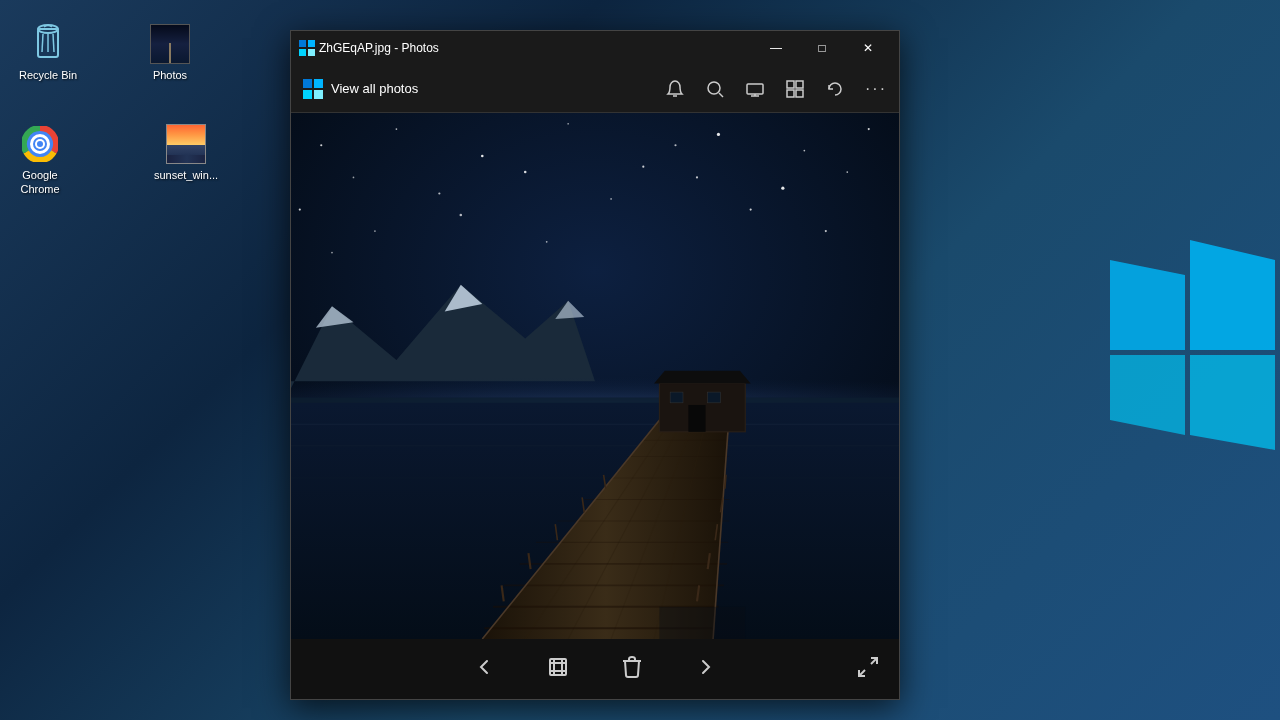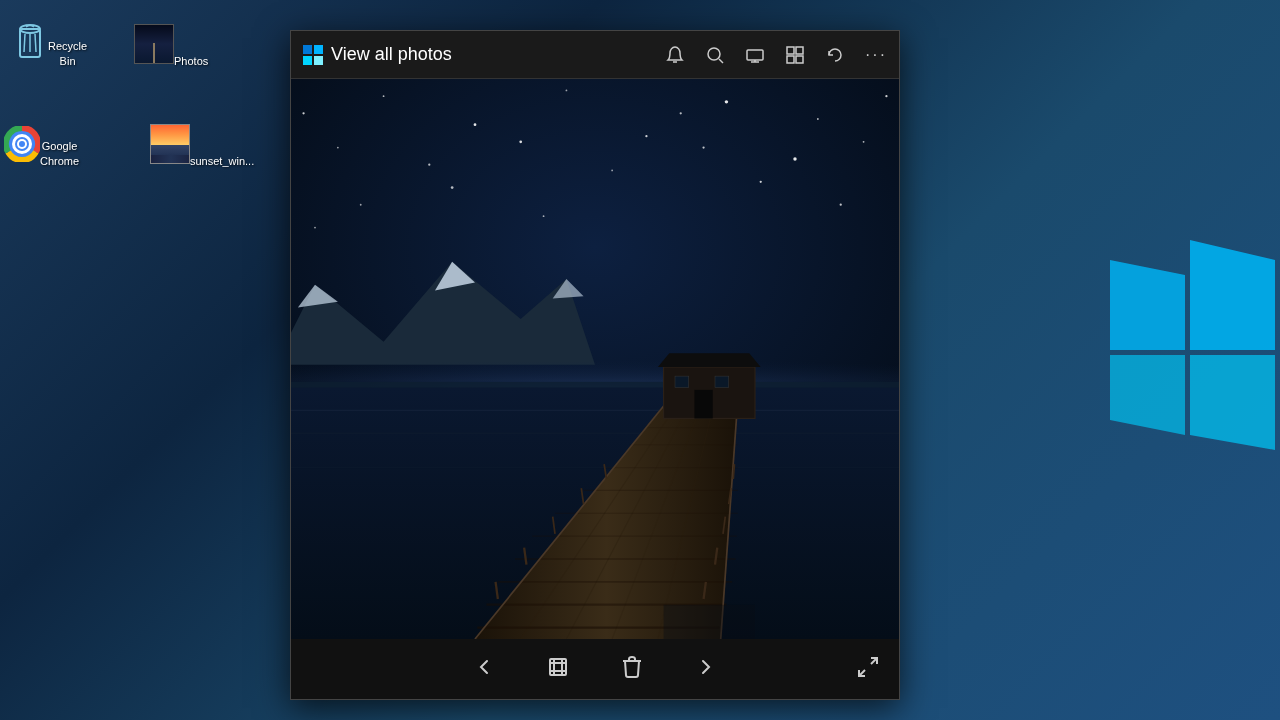--- a/index.html
+++ b/index.html
@@ -17,21 +17,22 @@
       width: 100%;
       height: 100%;
       background: linear-gradient(135deg, #1a3a5c 0%, #0d2540 30%, #1a4a6c 60%, #1e5080 100%);
       position: relative;
     }
 
     
     .desktop-icon {
       position: absolute;
       display: flex;
-      align-items: flex-end;
+      flex-direction: column;
+      align-items: center;
       width: 80px;
       cursor: pointer;
       padding: 4px;
     }
     .icon-image {
       width: 40px;
       height: 40px;
       margin-bottom: 4px;
       display: flex;
       align-items: center;
@@ -106,21 +107,21 @@
       display: flex;
       align-items: center;
       gap: 8px;
       flex: 1;
     }
     .view-all-photos {
       display: flex;
       align-items: center;
       gap: 6px;
       color: #fff;
-      font-size: 18px;
+      font-size: 13px;
       cursor: pointer;
     }
     .toolbar-right {
       display: flex;
       align-items: center;
       gap: 20px;
     }
     .toolbar-icon {
       color: #ccc;
       font-size: 18px;
@@ -238,20 +239,34 @@
         <div style="width:40px;height:20px;background:linear-gradient(to bottom, #ff6633, #ff9944, #ffcc66);"></div>
         <div style="width:40px;height:10px;background:linear-gradient(to bottom, #334466, #223355);"></div>
         <div style="width:40px;height:10px;background:linear-gradient(to right, #1a2240, #223355, #1a2240);"></div>
       </div>
     </div>
     <span class="icon-label">sunset_win...</span>
   </div>
 
   <div class="photos-window">
 
+    <div class="title-bar">
+      <svg width="16" height="16" viewBox="0 0 16 16">
+        <rect width="7" height="7" x="0" y="0" fill="#0078d7"></rect>
+        <rect width="7" height="7" x="9" y="0" fill="#00b4ff"></rect>
+        <rect width="7" height="7" x="0" y="9" fill="#00d4ff"></rect>
+        <rect width="7" height="7" x="9" y="9" fill="#7ef0ff"></rect>
+      </svg>
+      <span class="title-text">ZhGEqAP.jpg - Photos</span>
+      <div class="window-controls">
+        <button class="win-ctrl">—</button>
+        <button class="win-ctrl">□</button>
+        <button class="win-ctrl close">✕</button>
+      </div>
+    </div>
 
     <div class="toolbar">
       <div class="toolbar-left">
         <svg width="20" height="20" viewBox="0 0 20 20">
           <rect width="9" height="9" x="0" y="0" fill="#0078d7"></rect>
           <rect width="9" height="9" x="11" y="0" fill="#00b4ff"></rect>
           <rect width="9" height="9" x="0" y="11" fill="#00d4ff"></rect>
           <rect width="9" height="9" x="11" y="11" fill="#7ef0ff"></rect>
         </svg>
         <div class="view-all-photos">

